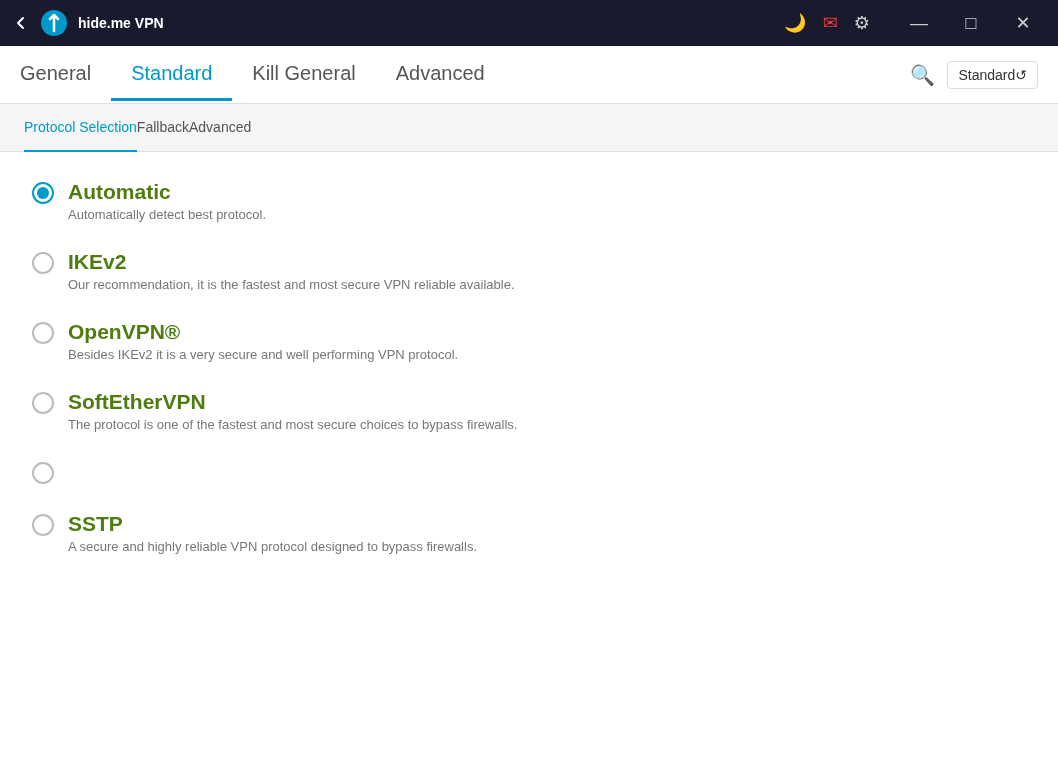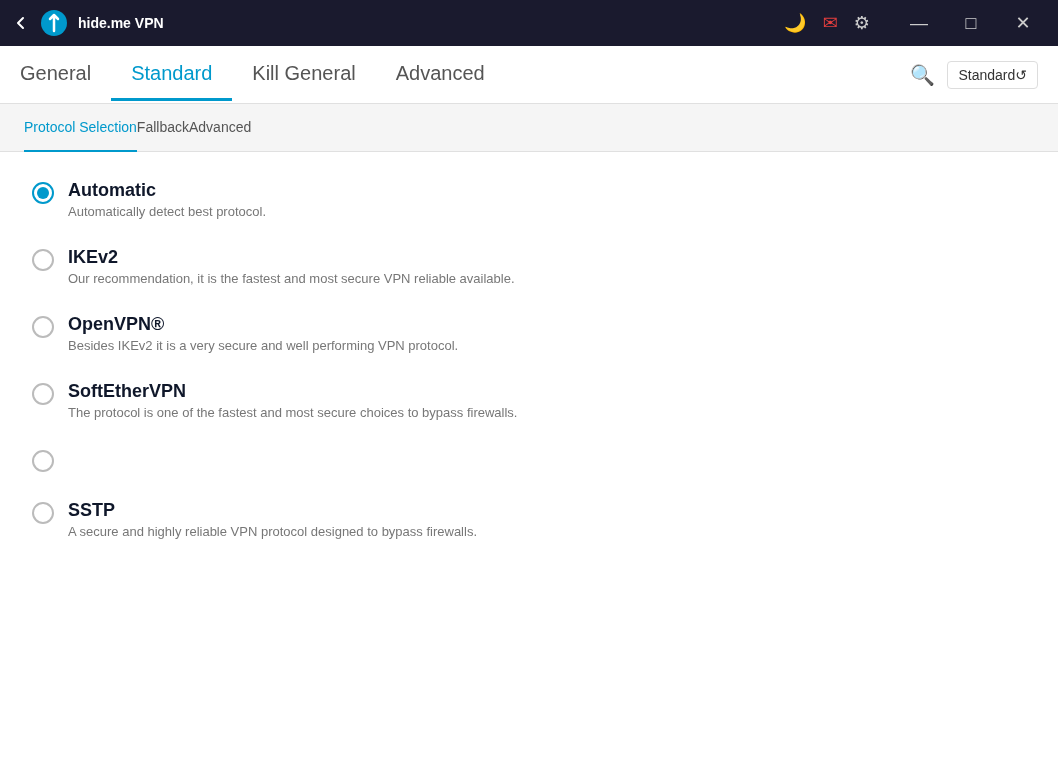--- a/index.html
+++ b/index.html
@@ -170,23 +170,23 @@
     }
     .radio-btn.selected::after {
       content: '';
       width: 12px;
       height: 12px;
       border-radius: 50%;
       background: #0099cc;
     }
     .protocol-text { }
     .protocol-name {
-      font-size: 18px;
+      font-size: 21px;
       font-weight: 600;
-      color: #0f172a;
+      color: #4d7c0f;
       margin-bottom: 3px;
     }
     .protocol-desc {
       font-size: 13px;
       color: #777;
     }
   </style>
 </head>
 <body>
 

